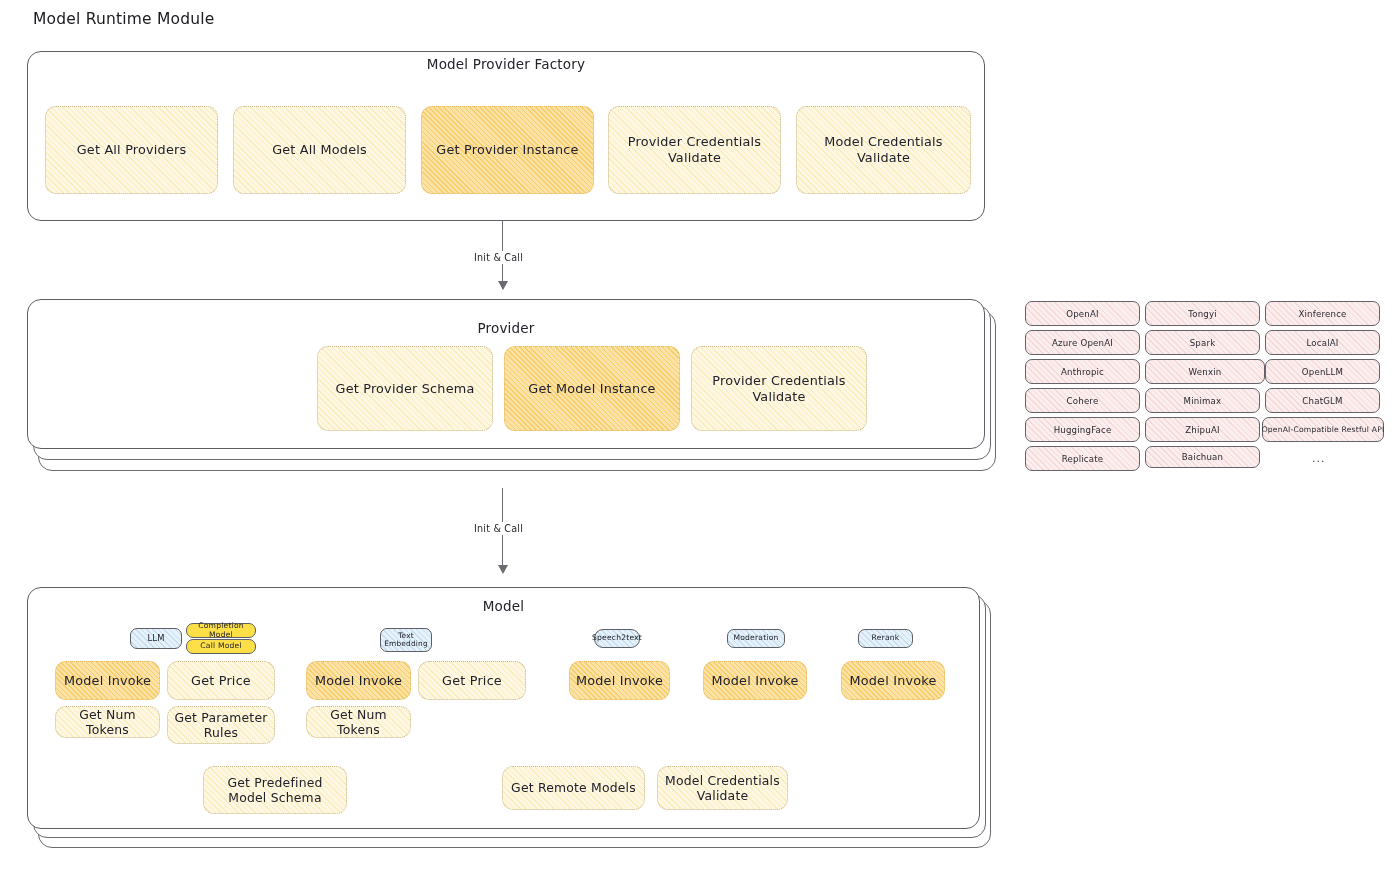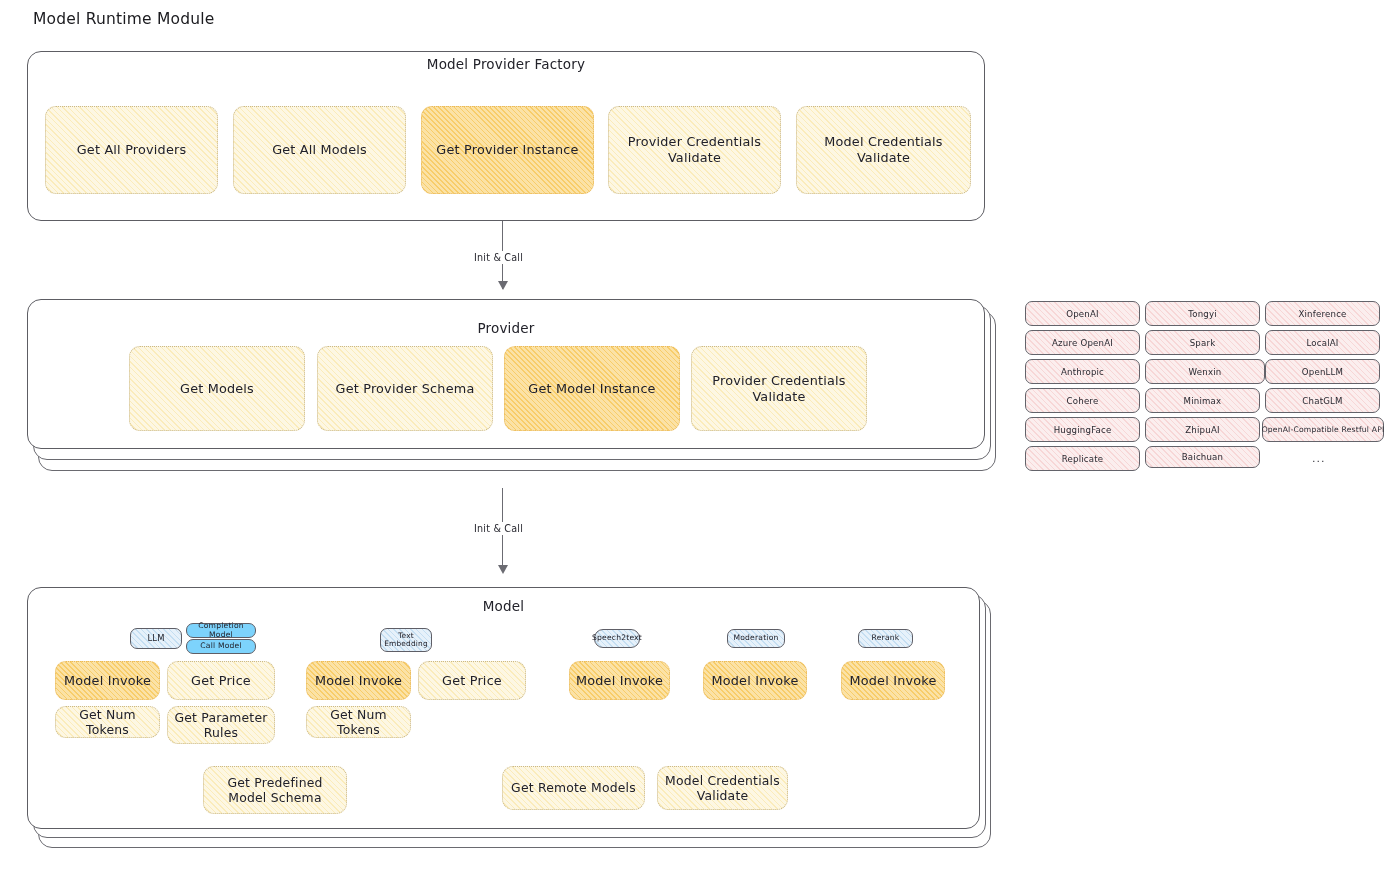--- a/index.html
+++ b/index.html
@@ -105,21 +105,21 @@
   }
   .tag.blue {
     background:
       repeating-linear-gradient(45deg,
         rgba(150,196,230,.42) 0px,
         rgba(150,196,230,.42) 1px,
         rgba(255,255,255,0) 1px,
         rgba(255,255,255,0) 4px),
       #e6f1fa;
   }
-  .tag.white { background: #7dd3fc; }
+  .tag.white { background: #fde047; }
 
   
   .arrow-line {
     position: absolute; width: 1.2px; background: #6b6b72;
   }
   .arrow-head {
     position: absolute; width: 0; height: 0;
     border-left: 5px solid transparent;
     border-right: 5px solid transparent;
     border-top: 9px solid #6b6b72;
@@ -149,21 +149,20 @@
 
   <div class="arrow-line" style="left:502px; top:221px; height:68px;"></div>
   <div class="arrow-head" style="left:498px; top:281px;"></div>
   <div class="arrow-label hand" style="left:470px; top:251px;">Init &amp; Call</div>
 
   <div class="stack" style="left:38px; top:311px; width:958px; height:160px;"></div>
   <div class="stack" style="left:33px; top:305px; width:958px; height:155px;"></div>
   <div class="panel" style="left:27px; top:299px; width:958px; height:150px; z-index:2;">
     <div class="panel-title hand" style="top:20px;">Provider</div>
   </div>
-  <div class="fbox hand" style="left:129px; top:346px; width:176px; height:85px; z-index:3;">Get Models</div>
   <div class="fbox hand" style="left:317px; top:346px; width:176px; height:85px; z-index:3;">Get Provider Schema</div>
   <div class="fbox hl hand" style="left:504px; top:346px; width:176px; height:85px; z-index:3;">Get Model Instance</div>
   <div class="fbox hand" style="left:691px; top:346px; width:176px; height:85px; z-index:3;">Provider Credentials Validate</div>
 
   <div class="chip hand" style="left:1025px; top:301px; width:115px; height:25px;">OpenAI</div>
   <div class="chip hand" style="left:1025px; top:330px; width:115px; height:25px;">Azure OpenAI</div>
   <div class="chip hand" style="left:1025px; top:359px; width:115px; height:25px;">Anthropic</div>
   <div class="chip hand" style="left:1025px; top:388px; width:115px; height:25px;">Cohere</div>
   <div class="chip hand" style="left:1025px; top:417px; width:115px; height:25px;">HuggingFace</div>
   <div class="chip hand" style="left:1025px; top:446px; width:115px; height:25px;">Replicate</div>

